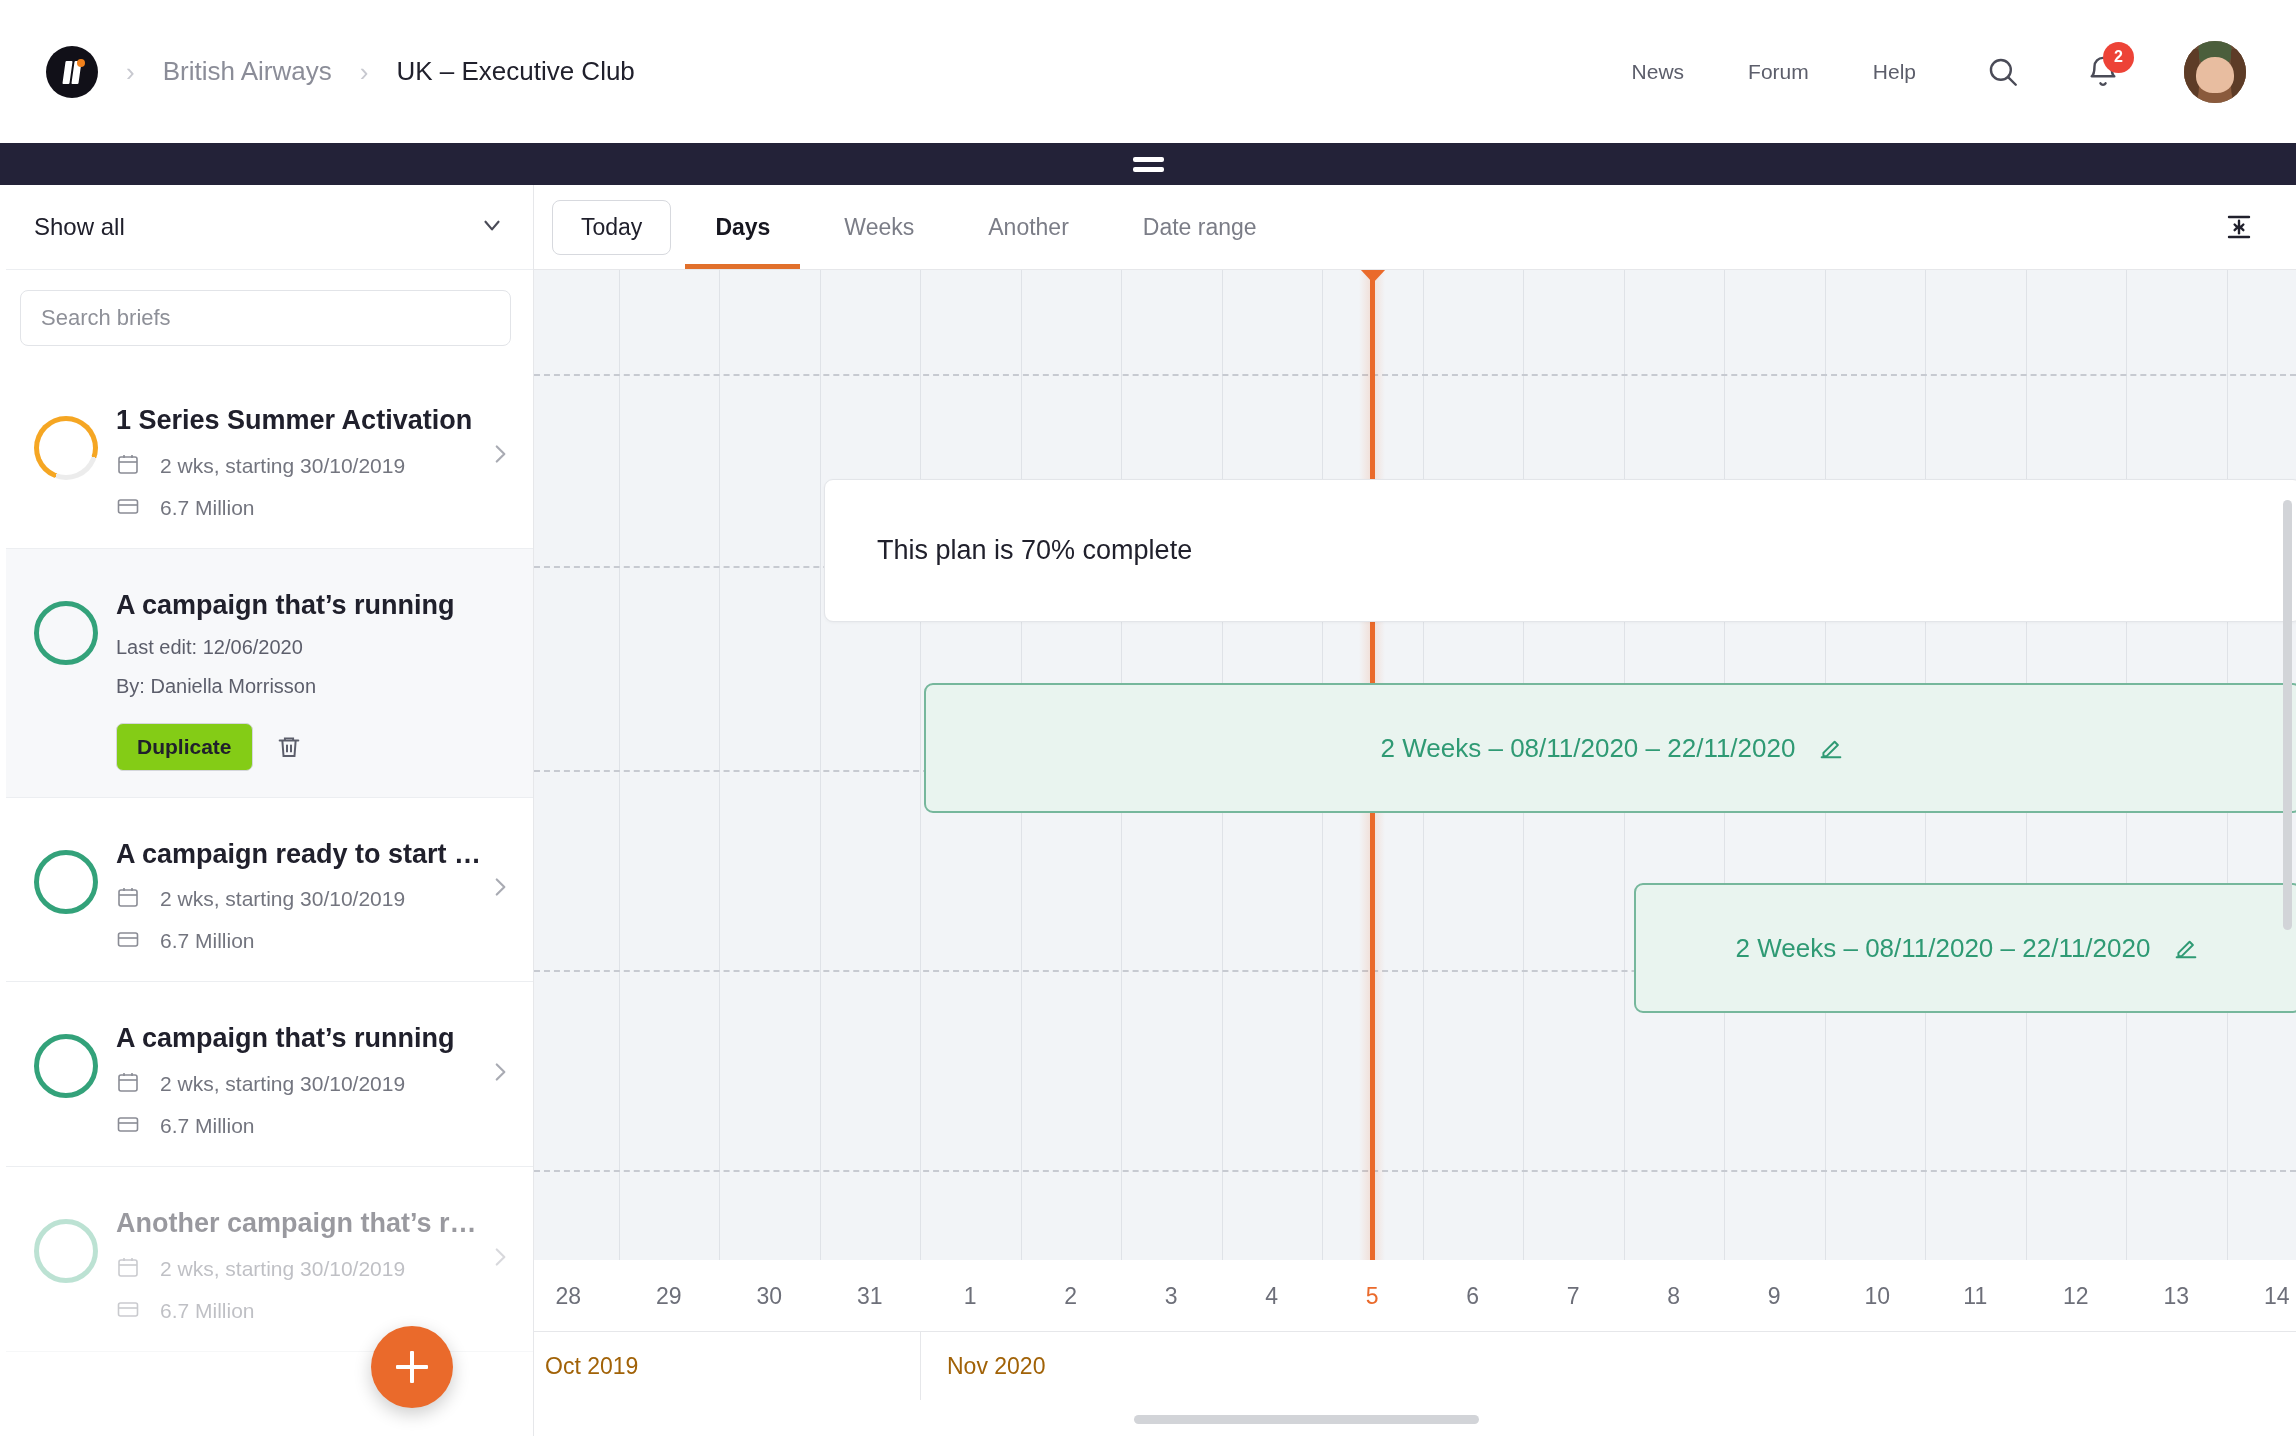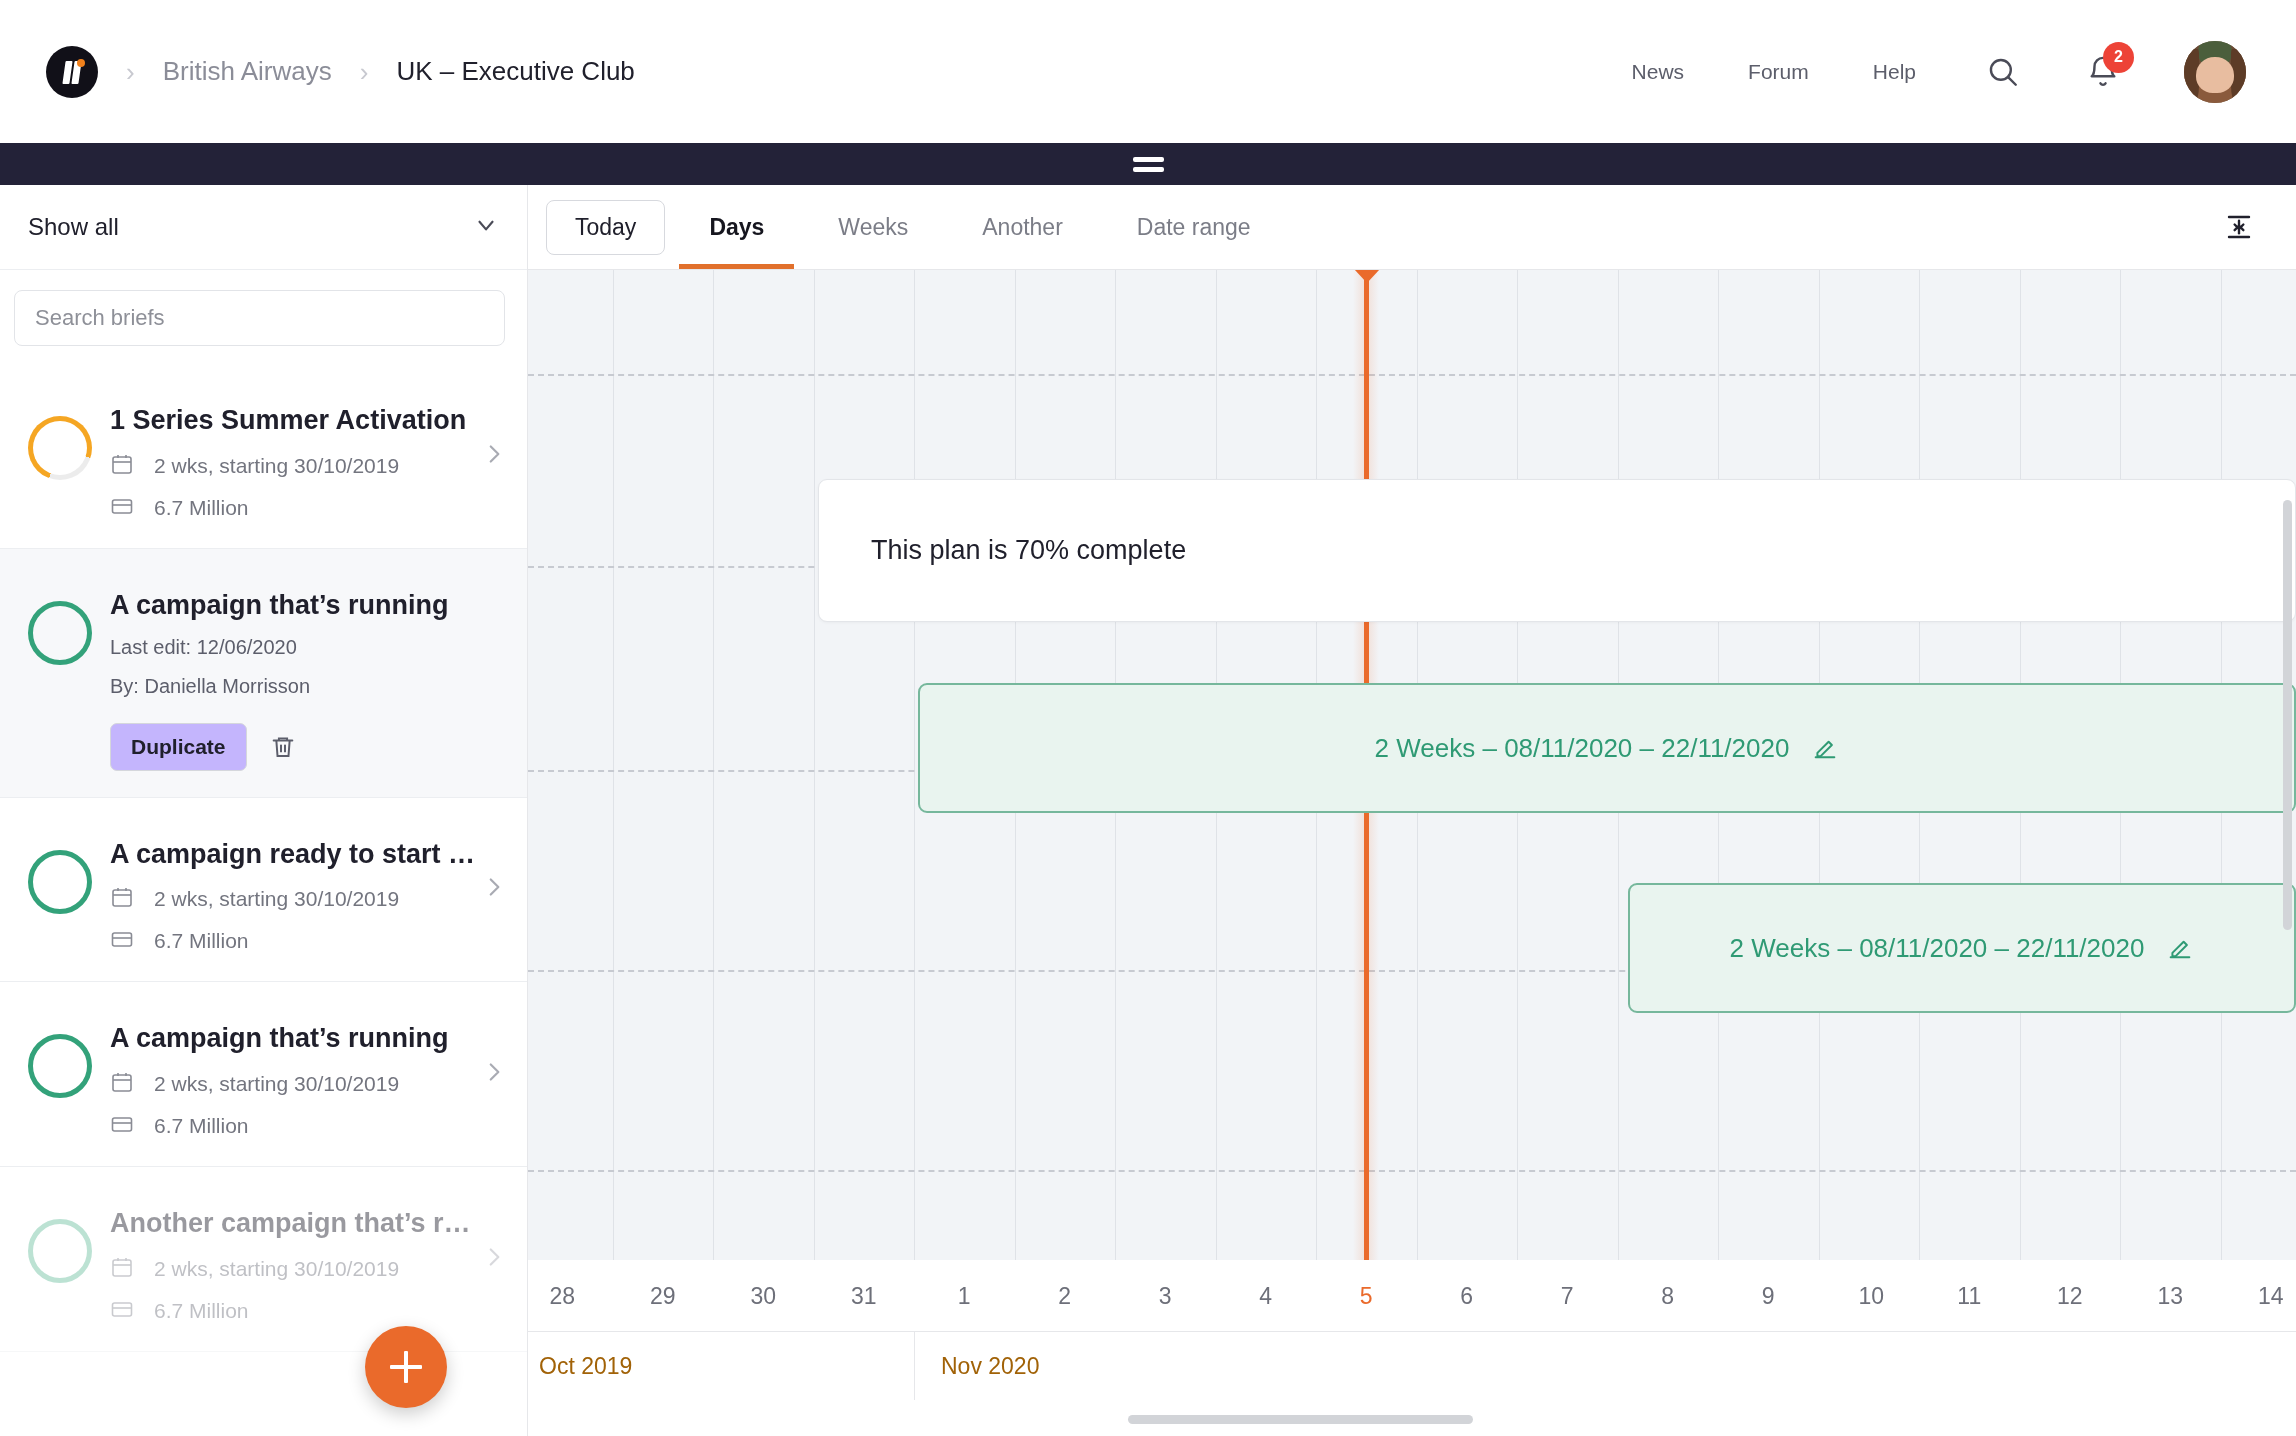--- a/index.html
+++ b/index.html
@@ -68,21 +68,21 @@
 
   
   .dragbar {
     height: 42px; background: #232238; display: flex;
     align-items: center; justify-content: center; cursor: ns-resize;
   }
   .dragbar .grip { display: flex; flex-direction: column; gap: 5px; }
   .dragbar .grip i { display: block; width: 31px; height: 5px; background: #fff; border-radius: 2px; }
 
   
-  .body { display: flex; height: calc(1436px - 143px - 42px); }
+  .body { display: flex; height: calc(1436px - 143px - 42px); margin-left: 6px; }
 
   
   .sidebar {
     width: 528px; flex: 0 0 528px; background: #fff;
     border-right: 1px solid #e6e7ea; position: relative; overflow: hidden;
   }
   .showall {
     height: 85px; display: flex; align-items: center; padding: 0 28px;
     border-bottom: 1px solid #eceef1; cursor: pointer;
   }
@@ -118,21 +118,21 @@
   .bcontent { flex: 1; min-width: 0; padding-top: 14px; }
   .btitle {
     font-size: 27px; font-weight: 600; color: #20202c; white-space: nowrap;
     overflow: hidden; text-overflow: ellipsis; max-width: 370px; line-height: 1.25;
   }
   .bmeta { display: flex; align-items: center; gap: 20px; margin-top: 14px; }
   .bmeta .mtxt { font-size: 21px; color: #73757f; }
   .bsub { font-size: 20px; color: #5c5e6b; margin-top: 10px; line-height: 1.45; }
   .bactions { display: flex; align-items: center; gap: 22px; margin-top: 22px; }
   .dupbtn {
-    border: 1px solid #d5d7dc; border-radius: 7px; background: #c4b5fd;
+    border: 1px solid #d5d7dc; border-radius: 7px; background: #84cc16;
     font-size: 21px; font-weight: 600; color: #20202c; padding: 11px 20px;
     cursor: pointer; font-family: "Liberation Sans", sans-serif;
   }
   .trash { cursor: pointer; display: flex; }
   .chevr {
     position: absolute; right: 20px; top: 50%; transform: translateY(-50%);
     color: #a9abb3;
   }
   .fab {
     position: absolute; left: 365px; bottom: 28px; width: 82px; height: 82px;

